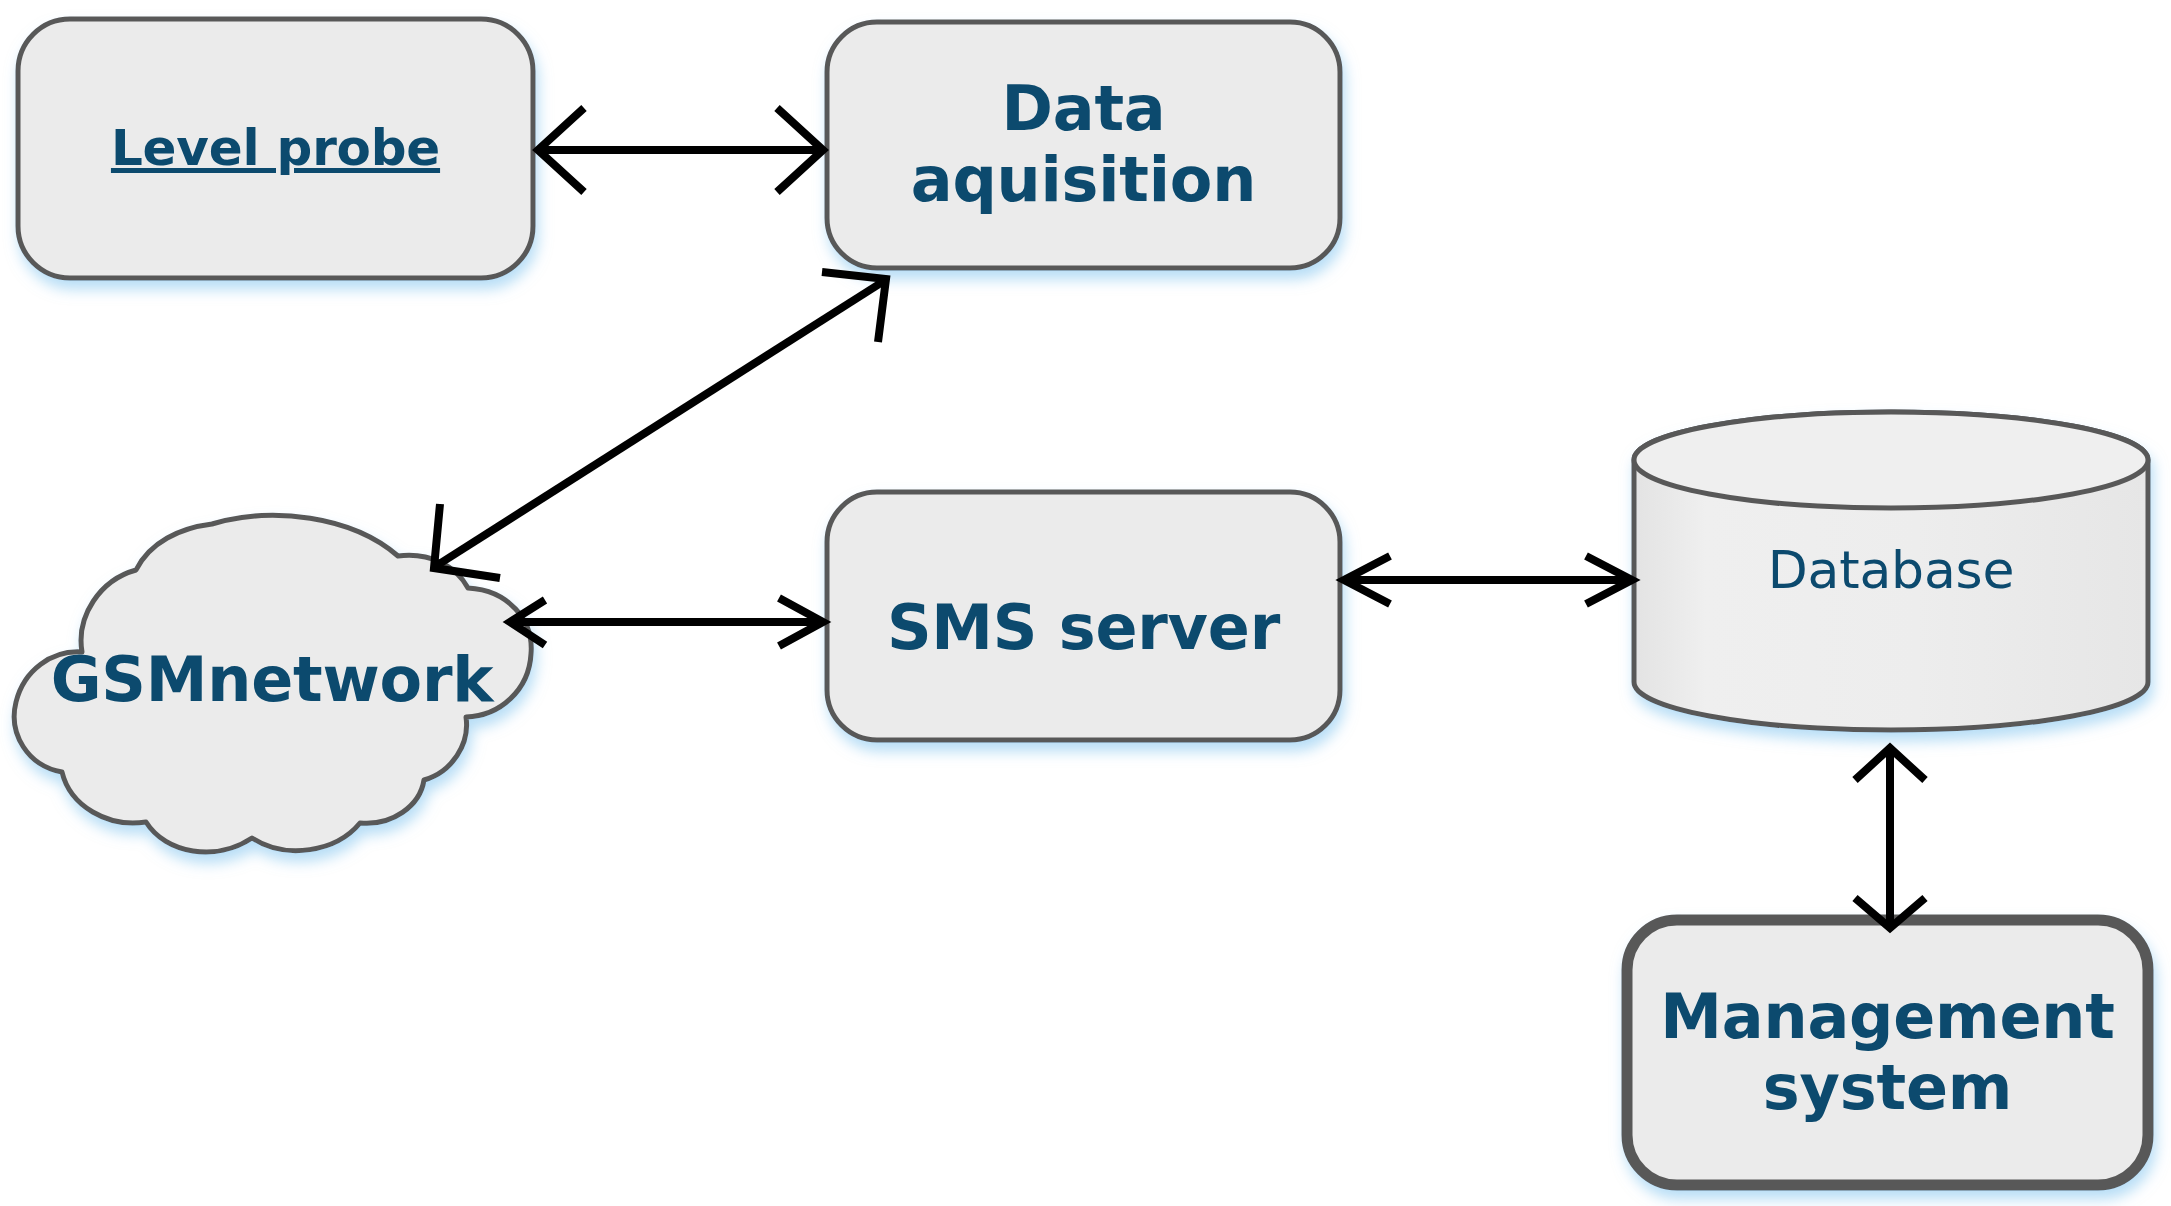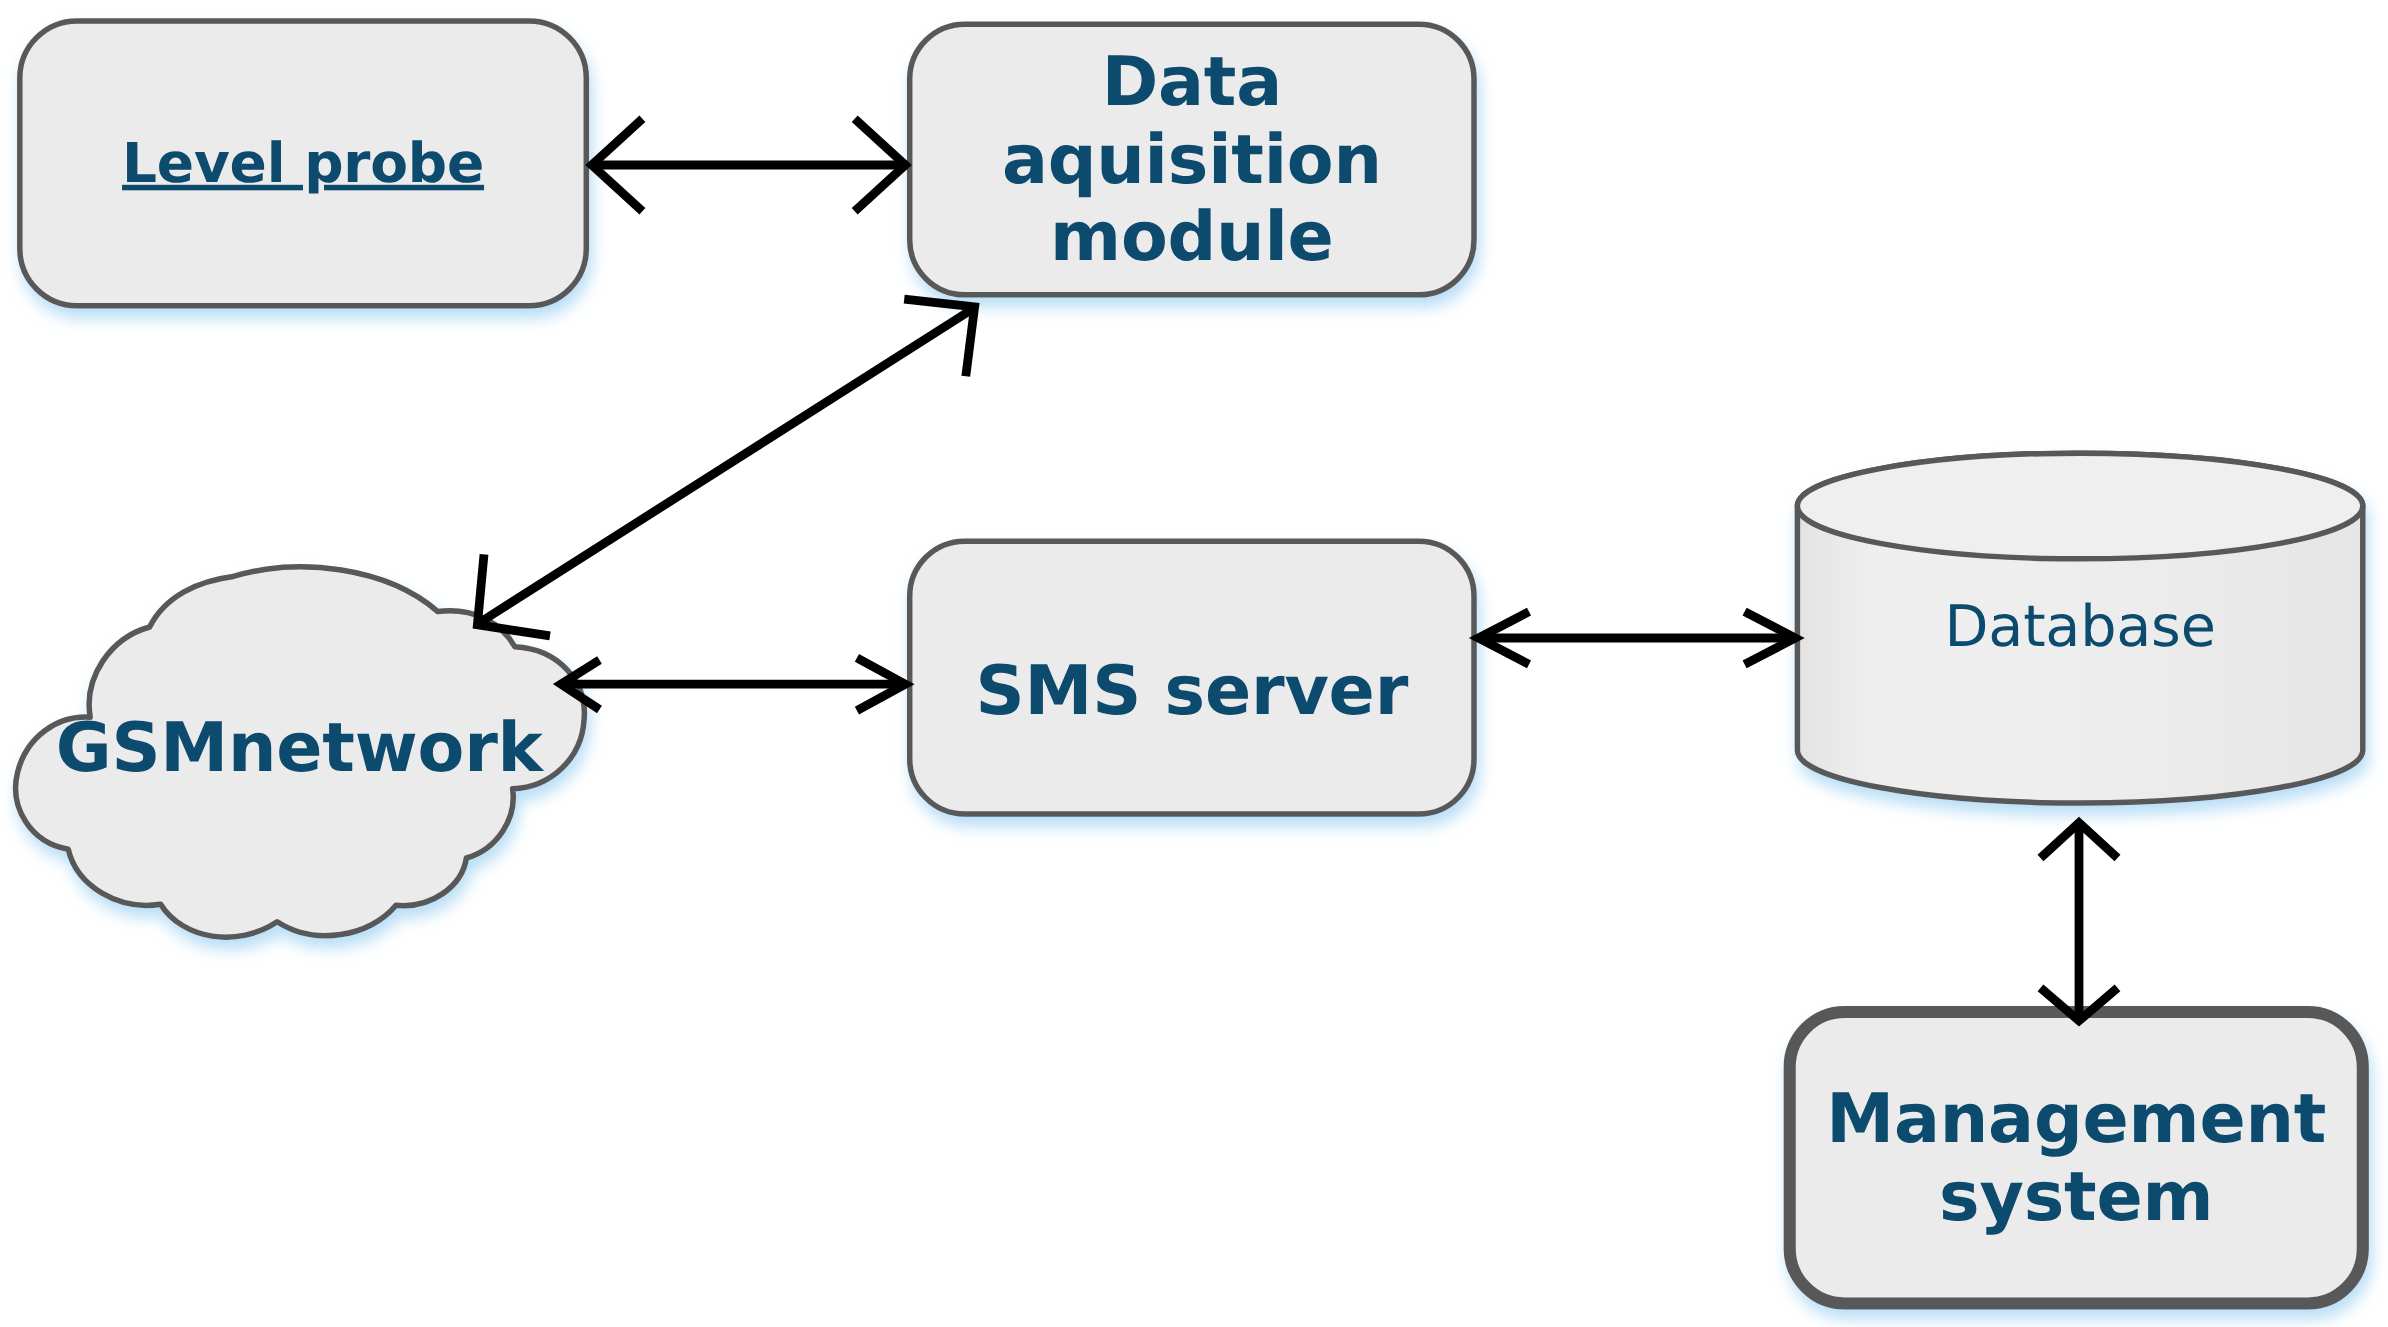--- a/index.html
+++ b/index.html
@@ -107,21 +107,20 @@
       <line x1="1890" y1="750" x2="1890" y2="925"></line>
       <polyline points="1855,780 1890,748 1925,780"></polyline>
       <polyline points="1855,898 1890,928 1925,898"></polyline>
     </g>
   </svg>
 
   <div class="node-label lbl-level" style="left:18px;top:19px;width:515px;height:259px;">Level probe</div>
 
   <div class="node-label lbl-daq" style="left:827px;top:22px;width:513px;height:246px;flex-direction:column;">
     <span>Data aquisition</span>
-    <span>module</span>
   </div>
 
   <div class="node-label lbl-gsm" style="left:32px;top:560px;width:480px;height:240px;flex-direction:row;">
     <span>GSM</span>
     <span>network</span>
   </div>
 
   <div class="node-label lbl-sms" style="left:827px;top:504px;width:513px;height:248px;">SMS server</div>
 
   <div class="node-label lbl-mgmt" style="left:1627px;top:920px;width:521px;height:265px;flex-direction:column;">

